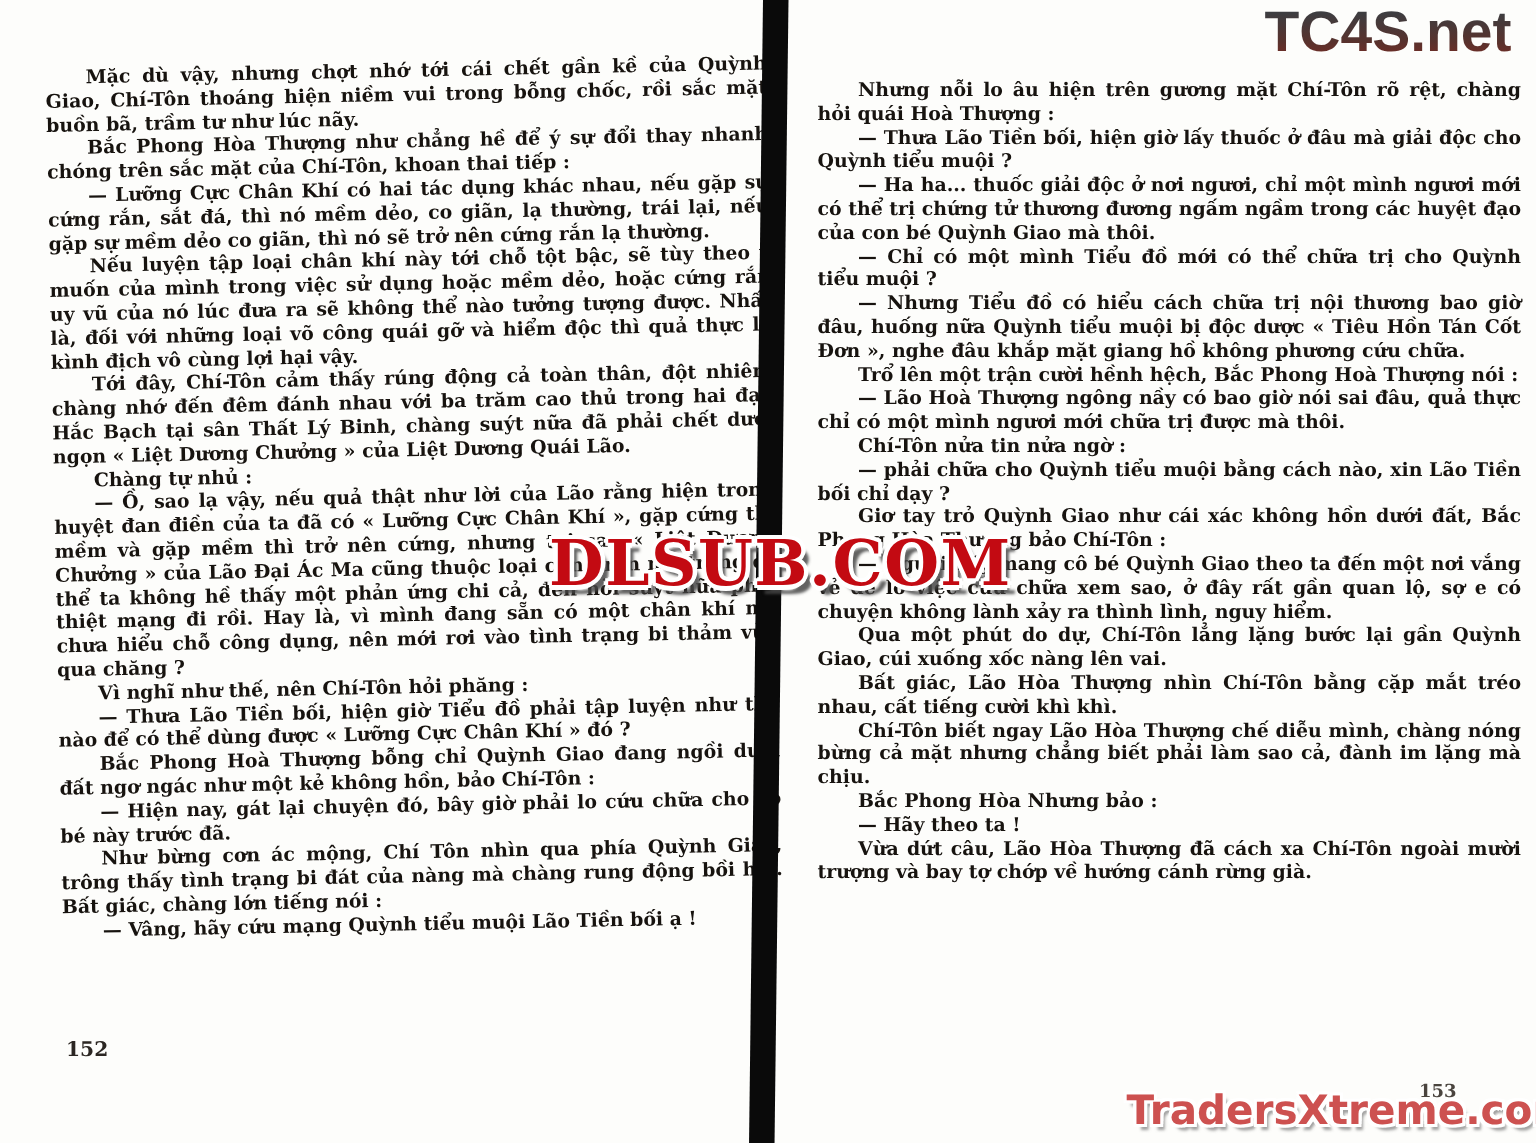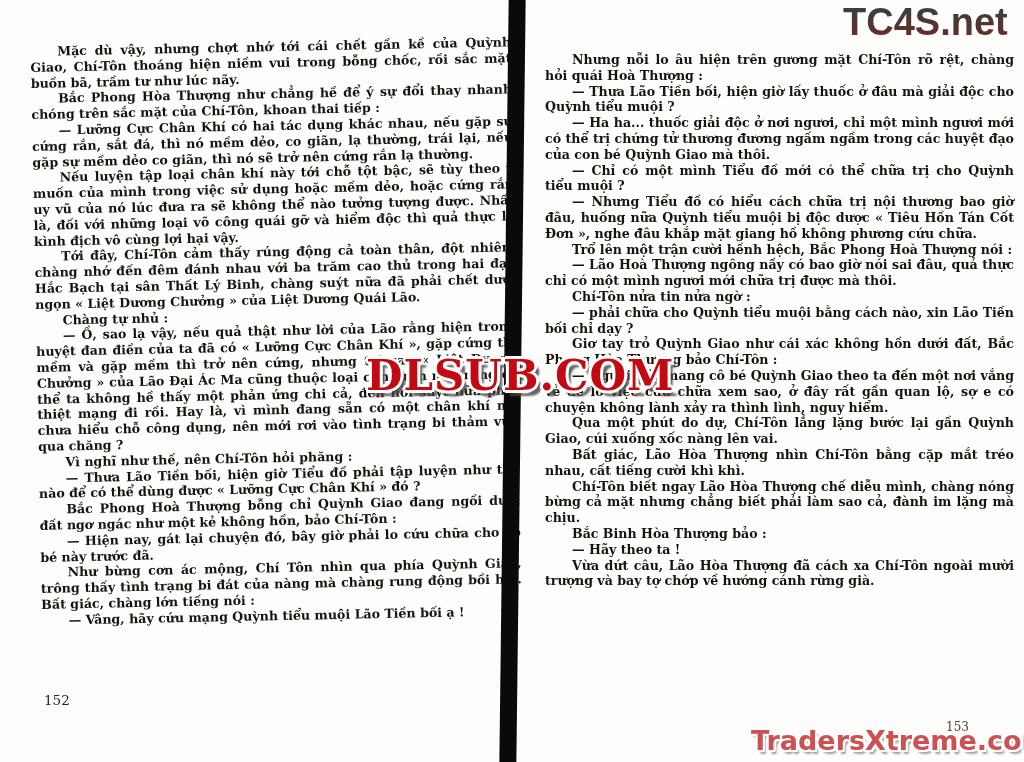--- a/index.html
+++ b/index.html
@@ -13,21 +13,21 @@
     color:#17130f;
     font-size:12.6px;
     line-height:15.8px;
     font-weight:bold;
     text-align:justify;
   }
   .page-text p{margin:0;text-indent:27px;}
   #left-text{left:30px;top:44px;width:481px;transform:rotate(-1.15deg);transform-origin:left top;}
   #right-text{left:545px;top:52px;width:469px;}
   .pagenum{
-    position:absolute;color:#2b2622;font-size:13.5px;font-weight:normal;
+    position:absolute;color:#2b2622;font-size:13.5px;font-weight:bold;
     font-family:"DejaVu Serif", serif;
   }
   #pagenum-left{left:44px;top:692px;}
   #pagenum-right{left:946px;top:720px;font-size:12px;color:#4a443e;}
   #gutter{
     position:absolute;left:504px;top:-10px;width:17px;height:784px;
     background:#0a0a0a;transform:rotate(0.7deg);
   }
   
   #wm-top-right{
@@ -87,21 +87,21 @@
     <p>— Nhưng Tiểu đồ có hiểu cách chữa trị nội thương bao giờ đâu, huống nữa Quỳnh tiểu muội bị độc dược « Tiêu Hồn Tán Cốt Đơn », nghe đâu khắp mặt giang hồ không phương cứu chữa.</p>
     <p>Trổ lên một trận cười hềnh hệch, Bắc Phong Hoà Thượng nói :</p>
     <p>— Lão Hoà Thượng ngông nầy có bao giờ nói sai đâu, quả thực chỉ có một mình ngươi mới chữa trị được mà thôi.</p>
     <p>Chí-Tôn nửa tin nửa ngờ :</p>
     <p>— phải chữa cho Quỳnh tiểu muội bằng cách nào, xin Lão Tiền bối chỉ dạy ?</p>
     <p>Giơ tay trỏ Quỳnh Giao như cái xác không hồn dưới đất, Bắc Phong Hòa Thượng bảo Chí-Tôn :</p>
     <p>— Ngươi hãy mang cô bé Quỳnh Giao theo ta đến một nơi vắng vẻ để lo việc cứu chữa xem sao, ở đây rất gần quan lộ, sợ e có chuyện không lành xảy ra thình lình, nguy hiểm.</p>
     <p>Qua một phút do dự, Chí-Tôn lẳng lặng bước lại gần Quỳnh Giao, cúi xuống xốc nàng lên vai.</p>
     <p>Bất giác, Lão Hòa Thượng nhìn Chí-Tôn bằng cặp mắt tréo nhau, cất tiếng cười khì khì.</p>
     <p>Chí-Tôn biết ngay Lão Hòa Thượng chế diễu mình, chàng nóng bừng cả mặt nhưng chẳng biết phải làm sao cả, đành im lặng mà chịu.</p>
-    <p>Bắc Binh Hòa Thượng bảo :</p>
+    <p>Bắc Phong Hòa Nhưng bảo :</p>
     <p>— Hãy theo ta !</p>
     <p>Vừa dứt câu, Lão Hòa Thượng đã cách xa Chí-Tôn ngoài mười trượng và bay tợ chớp về hướng cánh rừng già.</p>
   </div>
 
 <div id="pagenum-left" class="pagenum">152</div>
 
 <div id="pagenum-right" class="pagenum">153</div>
 
 <div id="gutter"></div>
 

